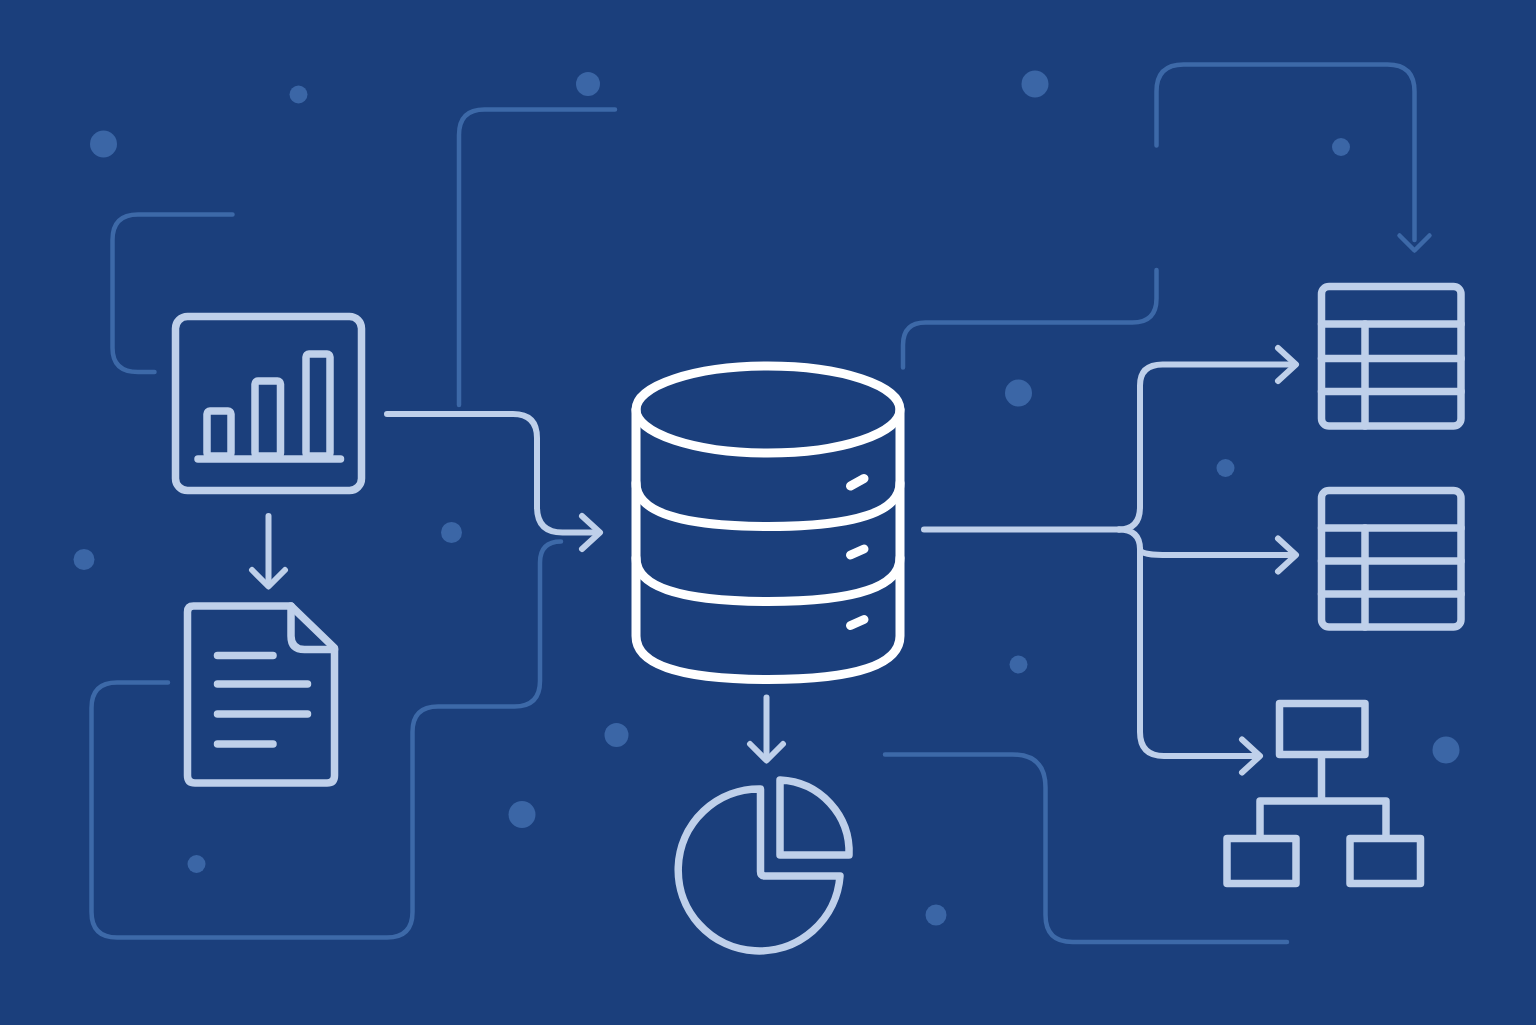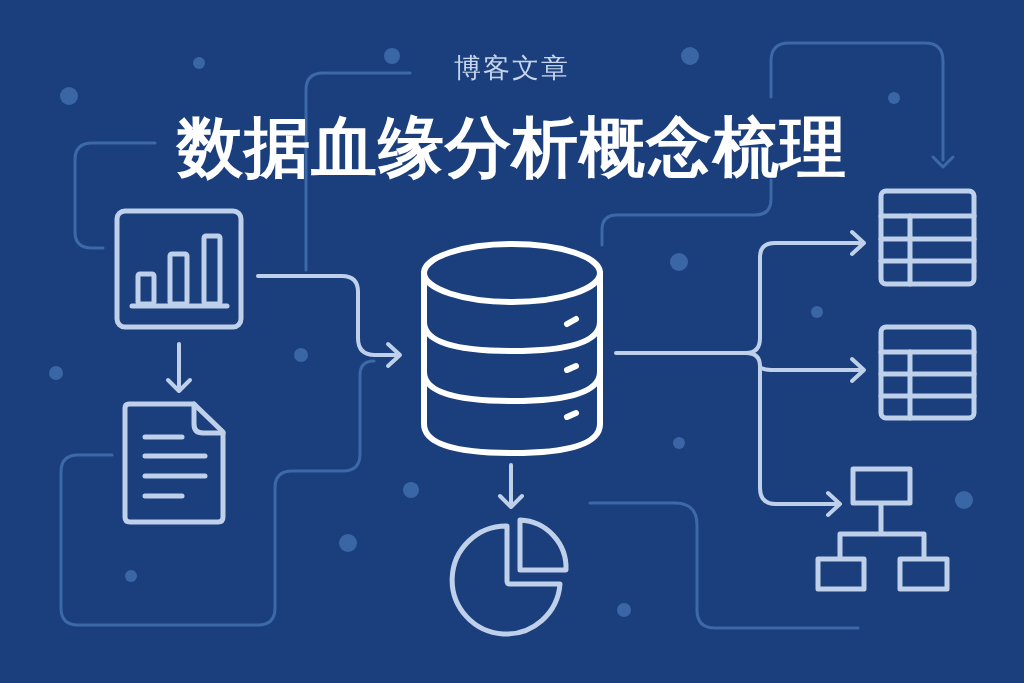--- a/index.html
+++ b/index.html
@@ -122,15 +122,13 @@
 
     <g fill="none" stroke="#bfd0ea" stroke-width="5" stroke-linejoin="round">
       <rect x="853" y="469" width="57" height="34"></rect>
       <line x1="881" y1="503" x2="881" y2="534"></line>
       <path d="M 840 560 L 840 534 L 924 534 L 924 560"></path>
       <rect x="818" y="559" width="46" height="30"></rect>
       <rect x="900" y="559" width="47" height="30"></rect>
     </g>
   </svg>
 
-  <div class="subtitle">博客文章</div>
-  <div class="title">数据血缘分析概念梳理</div>
 </div>
 
 </body></html>

